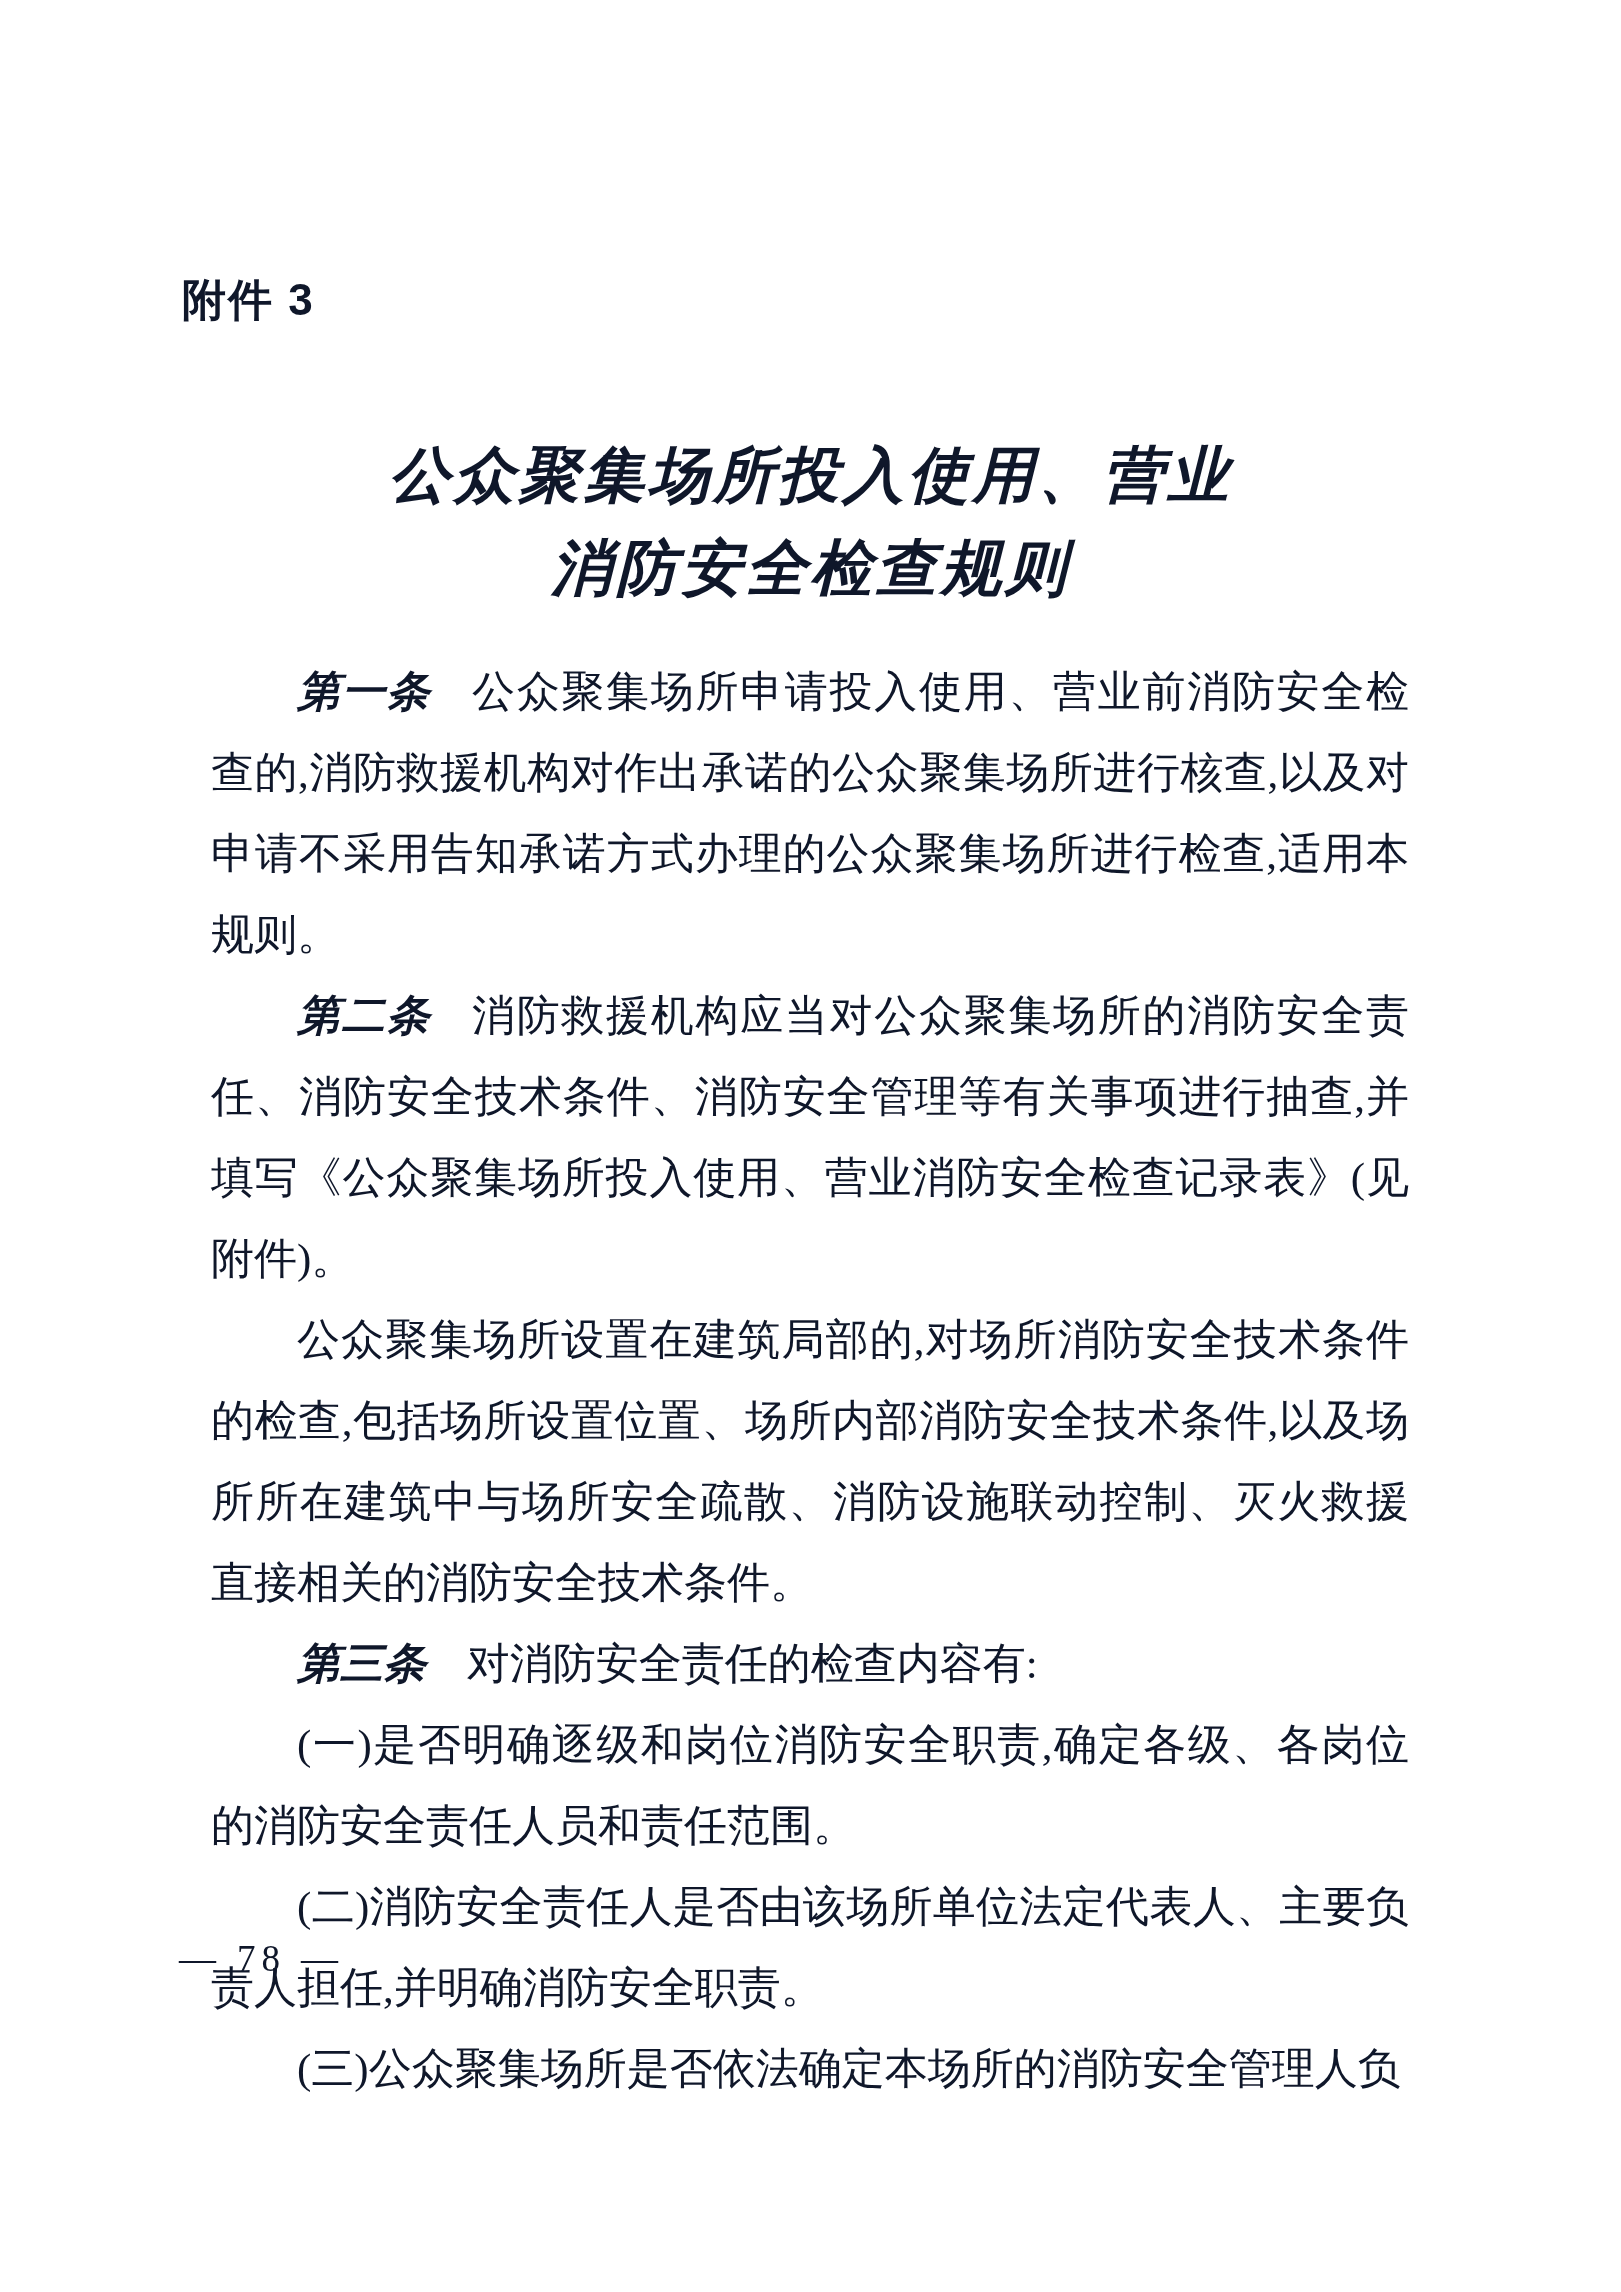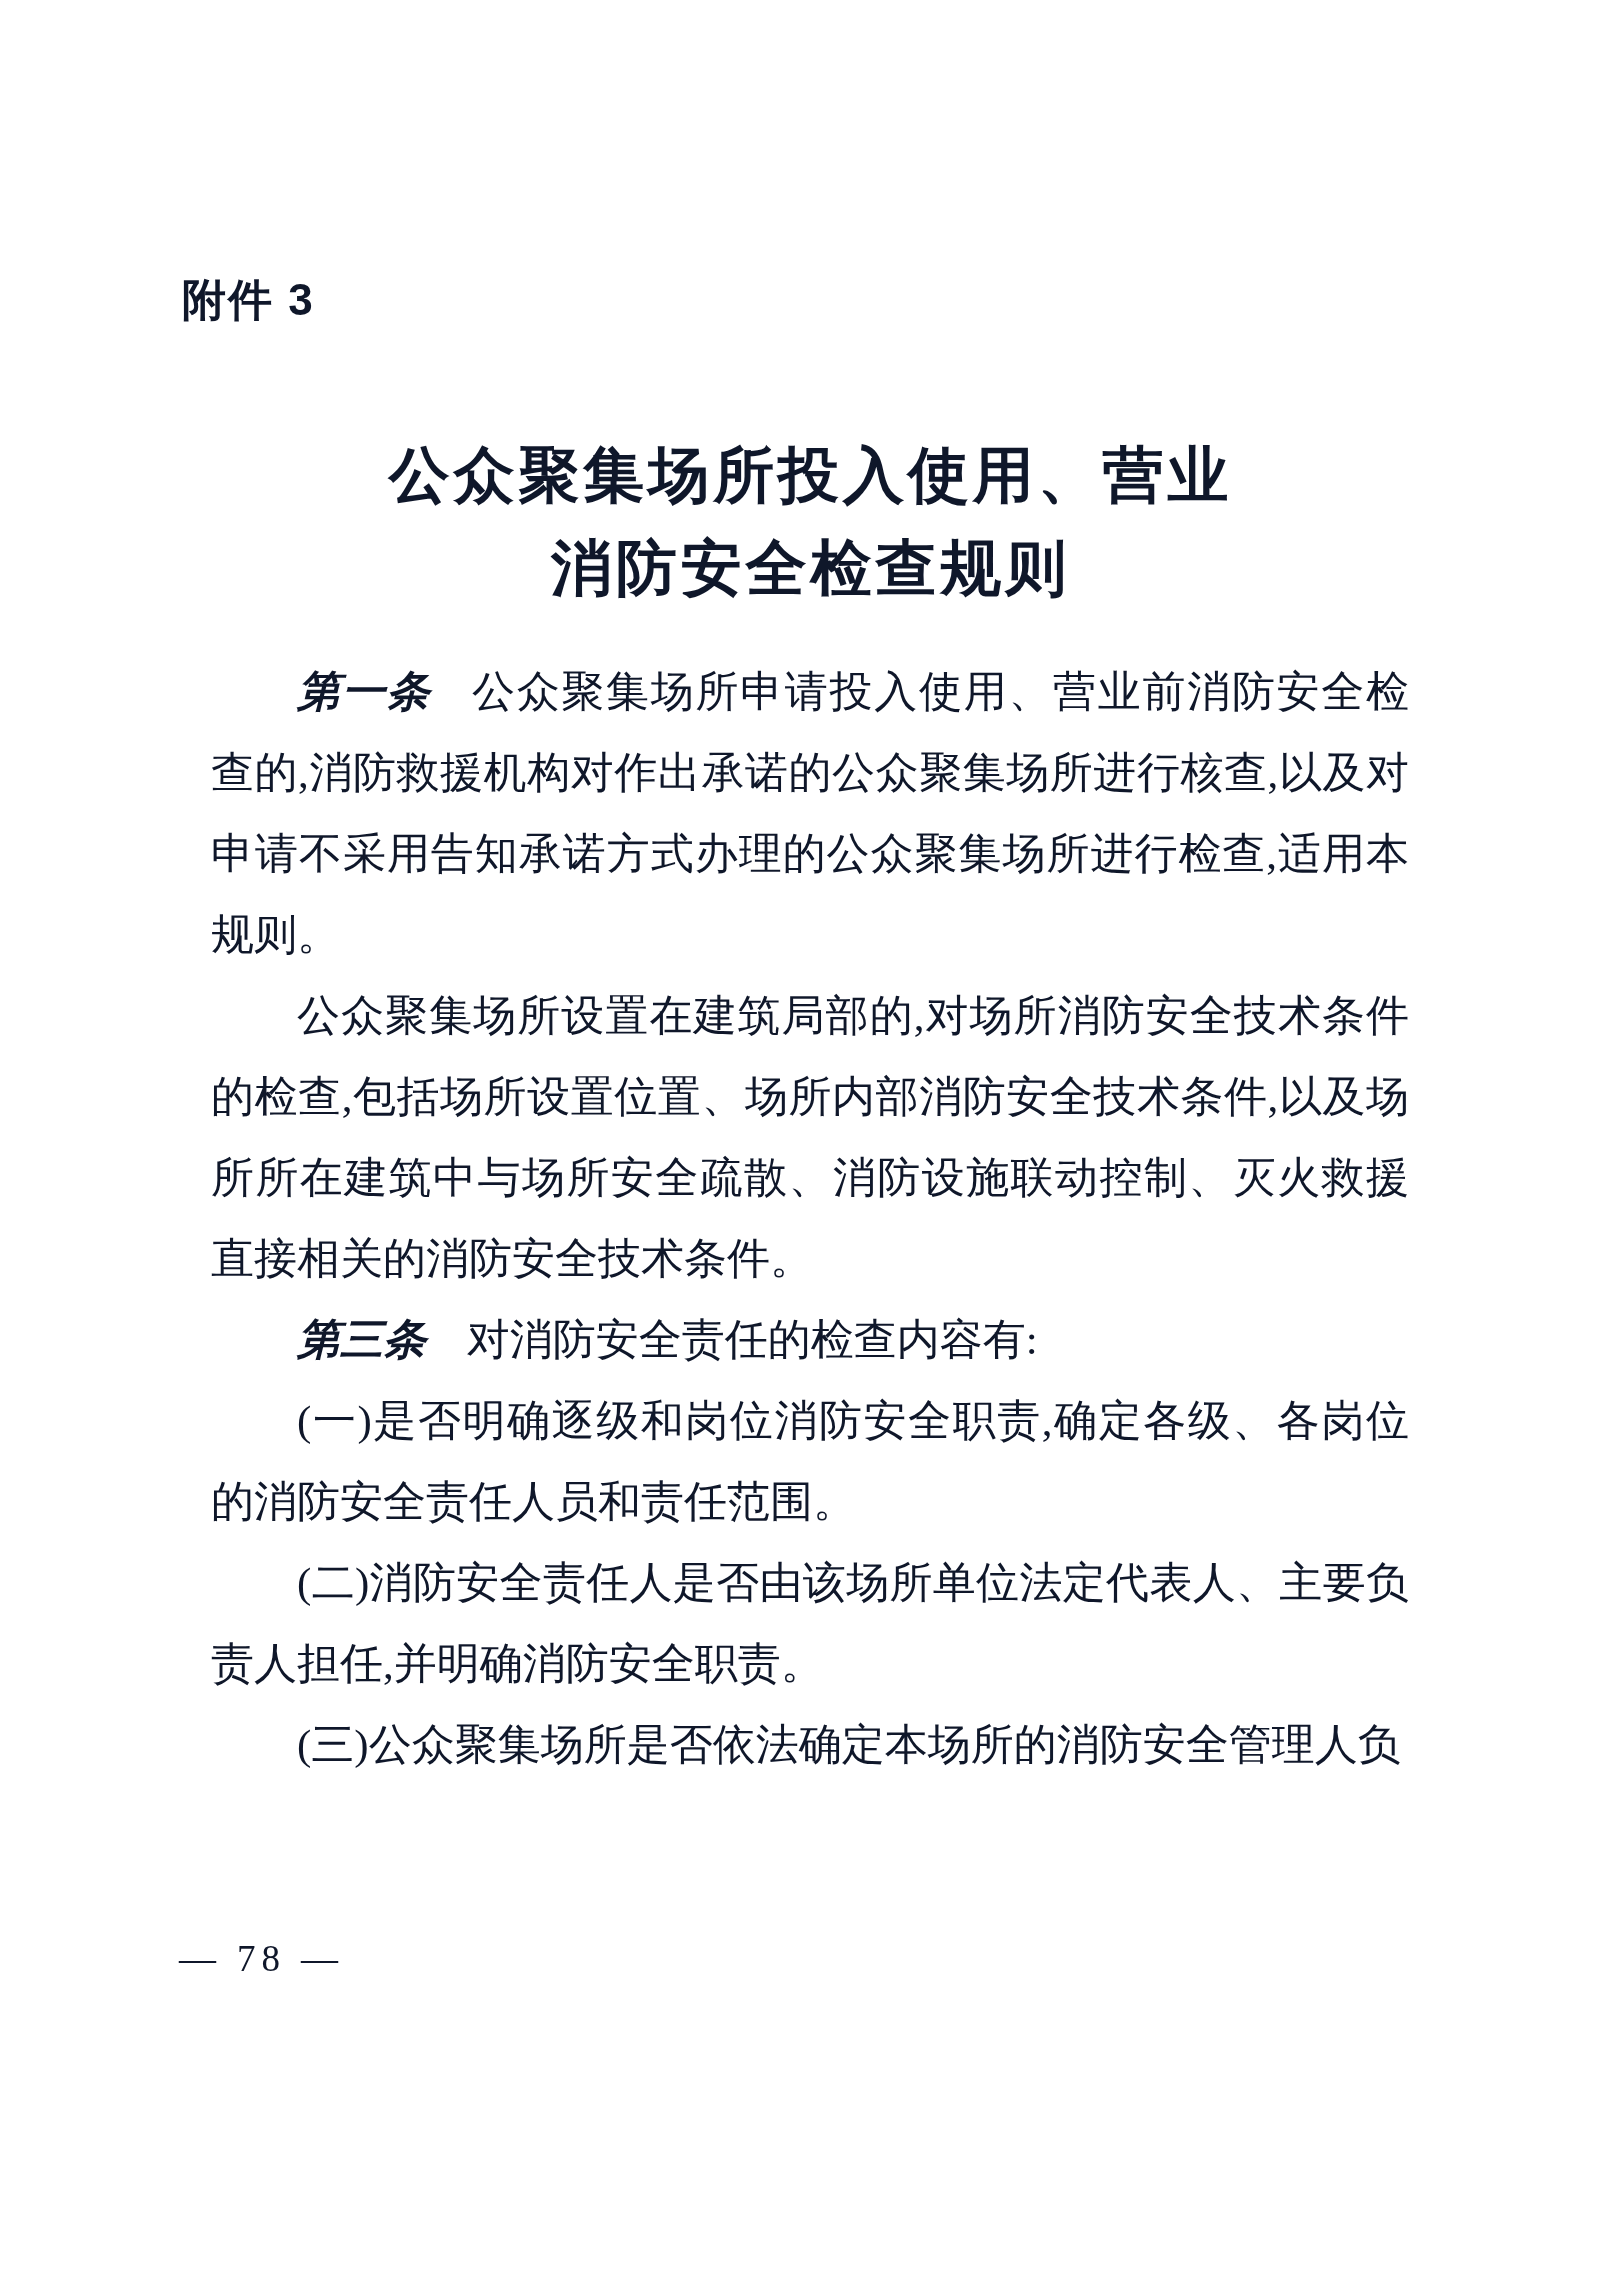--- a/index.html
+++ b/index.html
@@ -34,20 +34,21 @@
     width: 100%;
     text-align: center;
     font-weight: 700;
     font-family: "Liberation Serif", "DejaVu Serif", serif;
   }
   .title-line {
     font-size: 61px;
     line-height: 93px;
     letter-spacing: 3.9px;
     white-space: nowrap;
+    font-style: italic;
   }
   .body-block {
     position: absolute;
     left: 211px;
     top: 651px;
     width: 1198px;
     font-size: 43px;
     line-height: 81px;
     text-align: justify;
     text-justify: inter-character;
@@ -81,20 +82,21 @@
 
   <div class="attachment-label">附件 3</div>
 
   <div class="title-block">
     <div class="title-line">公众聚集场所投入使用、营业</div>
     <div class="title-line">消防安全检查规则</div>
   </div>
 
   <div class="body-block">
     <p><span class="article-lead">第一条</span><span>公众聚集场所申请投入使用、营业前消防安全检查的,消防救援机构对作出承诺的公众聚集场所进行核查,以及对申请不采用告知承诺方式办理的公众聚集场所进行检查,适用本规则。</span></p>
+    <p><span class="article-lead">第二条</span><span>消防救援机构应当对公众聚集场所的消防安全责任、消防安全技术条件、消防安全管理等有关事项进行抽查,并填写《公众聚集场所投入使用、营业消防安全检查记录表》(见附件)。</span></p>
     <p><span>公众聚集场所设置在建筑局部的,对场所消防安全技术条件的检查,包括场所设置位置、场所内部消防安全技术条件,以及场所所在建筑中与场所安全疏散、消防设施联动控制、灭火救援直接相关的消防安全技术条件。</span></p>
     <p><span class="article-lead">第三条</span><span>对消防安全责任的检查内容有:</span></p>
     <p><span>(一)是否明确逐级和岗位消防安全职责,确定各级、各岗位的消防安全责任人员和责任范围。</span></p>
     <p><span>(二)消防安全责任人是否由该场所单位法定代表人、主要负责人担任,并明确消防安全职责。</span></p>
     <p><span>(三)公众聚集场所是否依法确定本场所的消防安全管理人负</span></p>
   </div>
 
   <div class="page-footer">— 78 —</div>
 
 </div>

